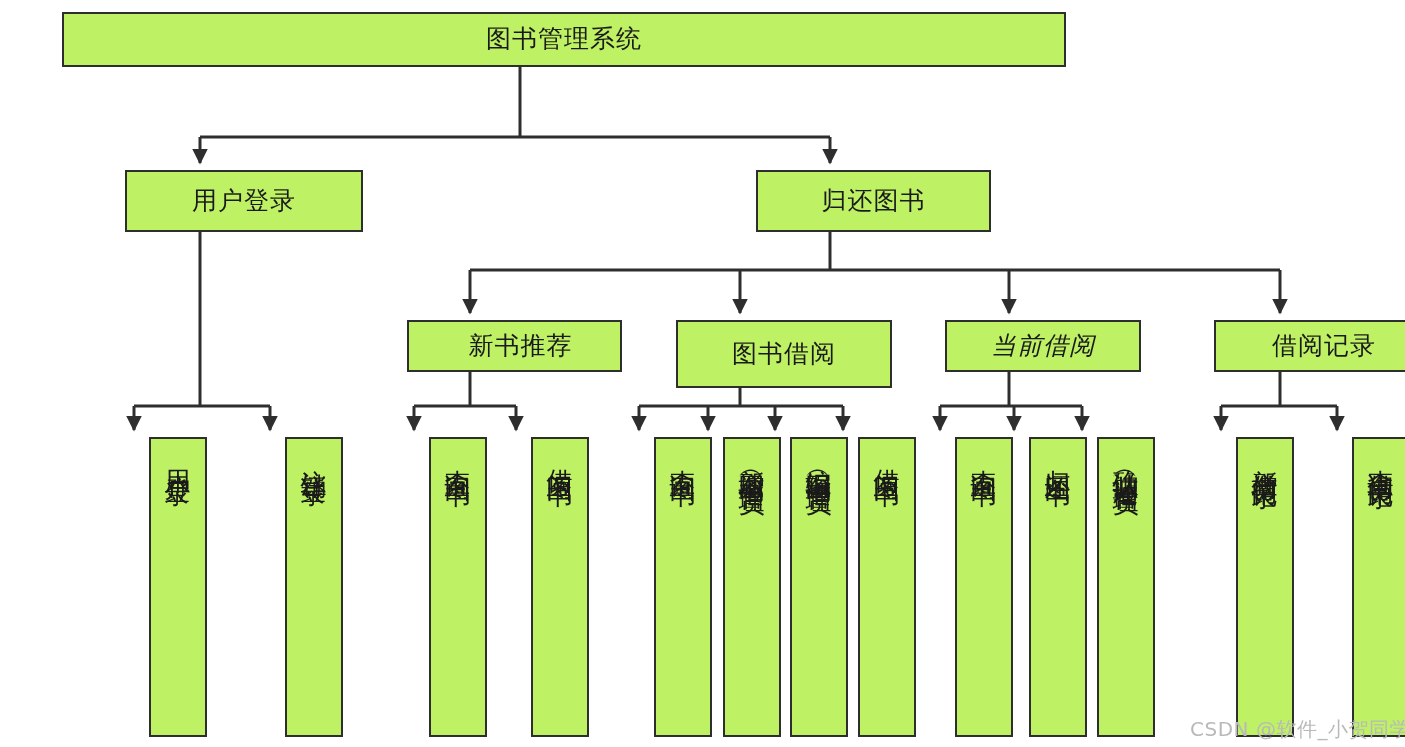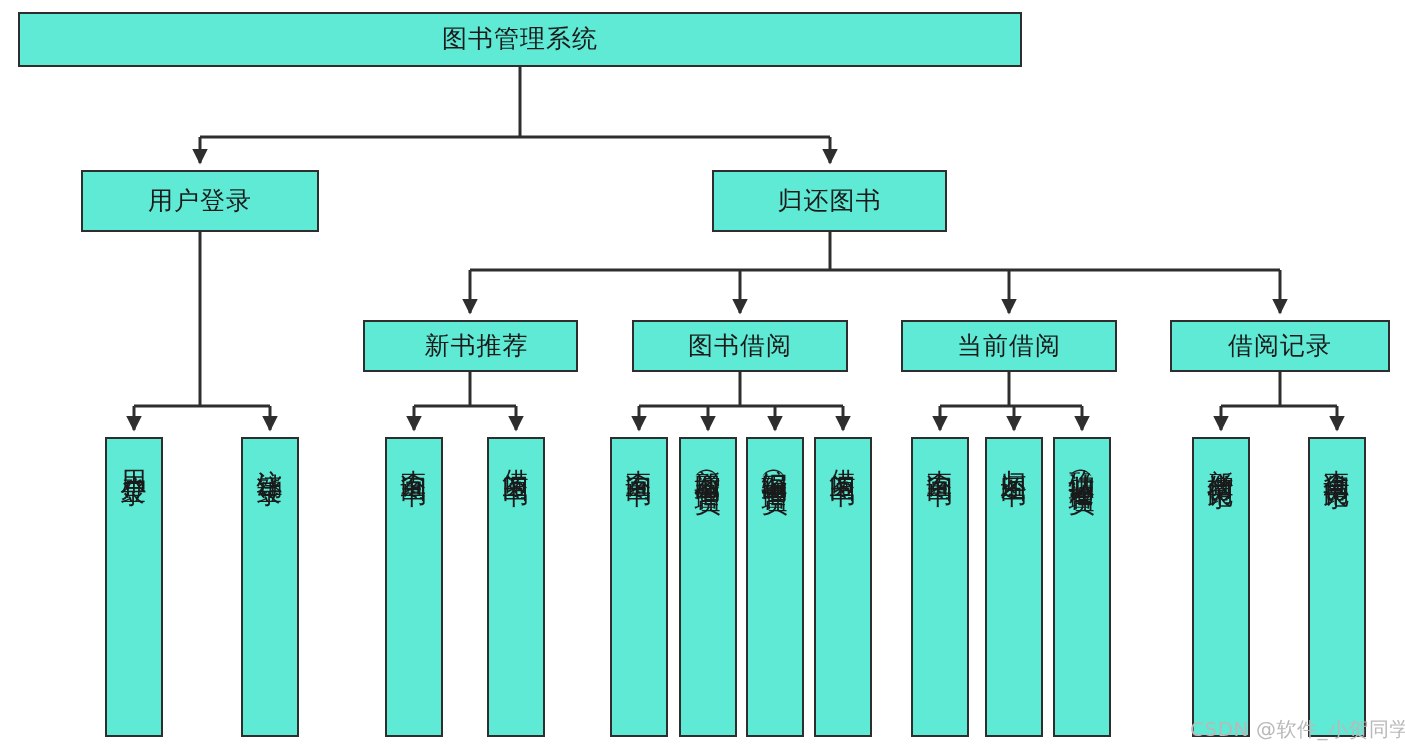--- a/index.html
+++ b/index.html
@@ -21,26 +21,27 @@
     position: absolute;
     left: 0;
     top: 0;
     width: 1405px;
     height: 747px;
     pointer-events: none;
   }
   .node {
     position: absolute;
     box-sizing: border-box;
-    background: #5eead4;
+    background: #bef264;
     border: 2.5px solid #2e2e2e;
     display: flex;
     align-items: center;
     justify-content: center;
     color: #1a1a1a;
+    margin-left: 44px;
   }
   .node .label {
     font-size: 25px;
     line-height: 1.15;
     letter-spacing: 1px;
     white-space: nowrap;
   }
   .node.leaf {
     align-items: flex-start;
     justify-content: center;
@@ -128,24 +129,24 @@
   <div class="node" style="left:81px; top:170px; width:238px; height:62px;">
     <span class="label">用户登录</span>
   </div>
   <div class="node" style="left:712px; top:170px; width:235px; height:62px;">
     <span class="label">归还图书</span>
   </div>
 
   <div class="node" style="left:363px; top:320px; width:215px; height:52px;padding-left:12px;">
     <span class="label">新书推荐</span>
   </div>
-  <div class="node" style="left:632px; top:320px; width:216px; height:52px;">
+  <div class="node" style="left:632px; top:320px; width:216px; height:68px;">
     <span class="label">图书借阅</span>
   </div>
-  <div class="node" style="left:901px; top:320px; width:216px; height:52px;">
+  <div class="node" style="left:901px; top:320px; width:196px; height:52px;font-style:italic;">
     <span class="label">当前借阅</span>
   </div>
   <div class="node" style="left:1170px; top:320px; width:220px; height:52px;">
     <span class="label">借阅记录</span>
   </div>
 
   <div class="node leaf" style="left:105px; top:437px; width:58px; height:300px;">
     <span class="label">用户登录</span>
   </div>
   <div class="node leaf" style="left:241px; top:437px; width:58px; height:300px;">

